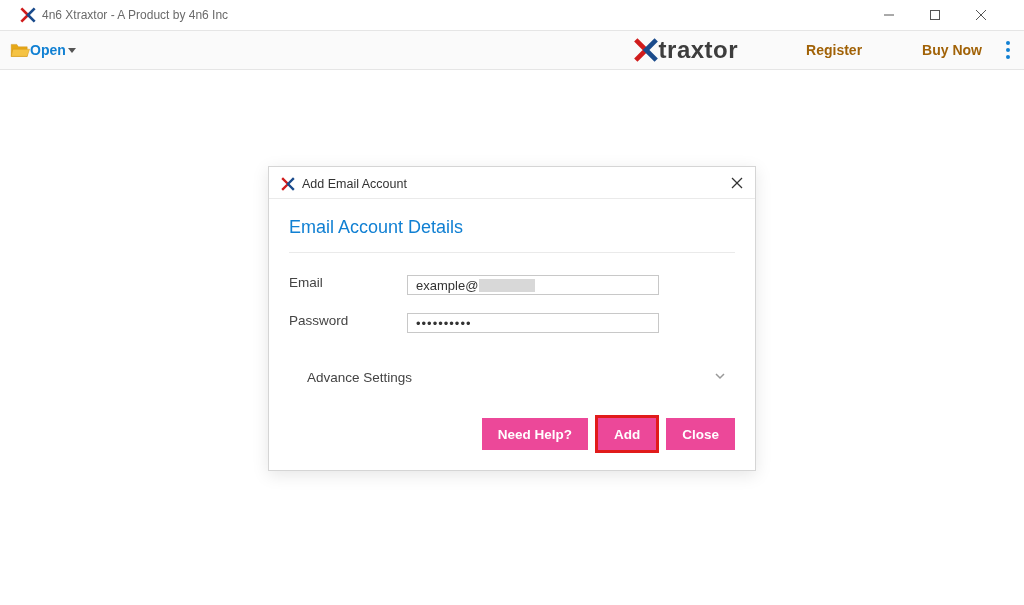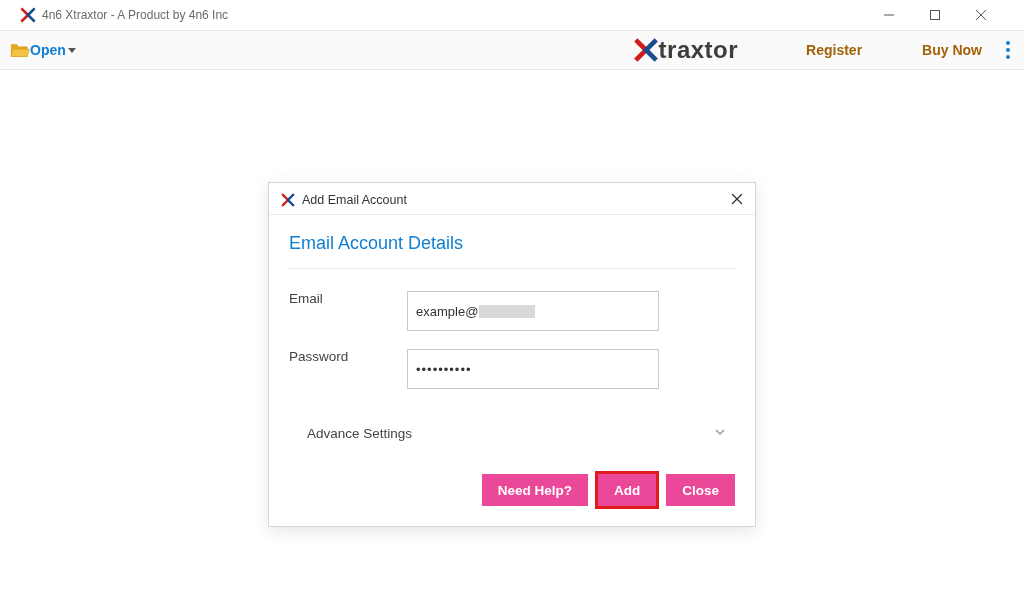--- a/index.html
+++ b/index.html
@@ -95,21 +95,21 @@
       margin-left: 8px;
       padding: 0 4px;
       cursor: pointer;
     }
     .kebab span {
       width: 4px; height: 4px; border-radius: 50%; background: #1180d3;
     }
     .dialog {
       position: absolute;
       left: 268px;
-      top: 182px;
+      top: 166px;
       width: 488px;
       background: #ffffff;
       border: 1px solid #d5d5d5;
       box-shadow: 0 4px 16px rgba(0,0,0,0.1);
     }
     .dialog-titlebar {
       display: flex;
       align-items: center;
       padding: 8px 12px 6px 12px;
       border-bottom: 1px solid #eaeaea;
@@ -144,21 +144,21 @@
     .redaction {
       display: inline-block;
       width: 56px;
       height: 13px;
       background: #d8d8d8;
       vertical-align: middle;
       margin-left: 1px;
     }
     .input-wrap {
       width: 252px;
-      height: 40px;
+      height: 20px;
       border: 1px solid #c8c8c8;
       padding: 5px 8px;
       font-size: 13px;
       color: #333;
       display: flex;
       align-items: center;
     }
     .advance-row {
       display: flex;
       align-items: center;

